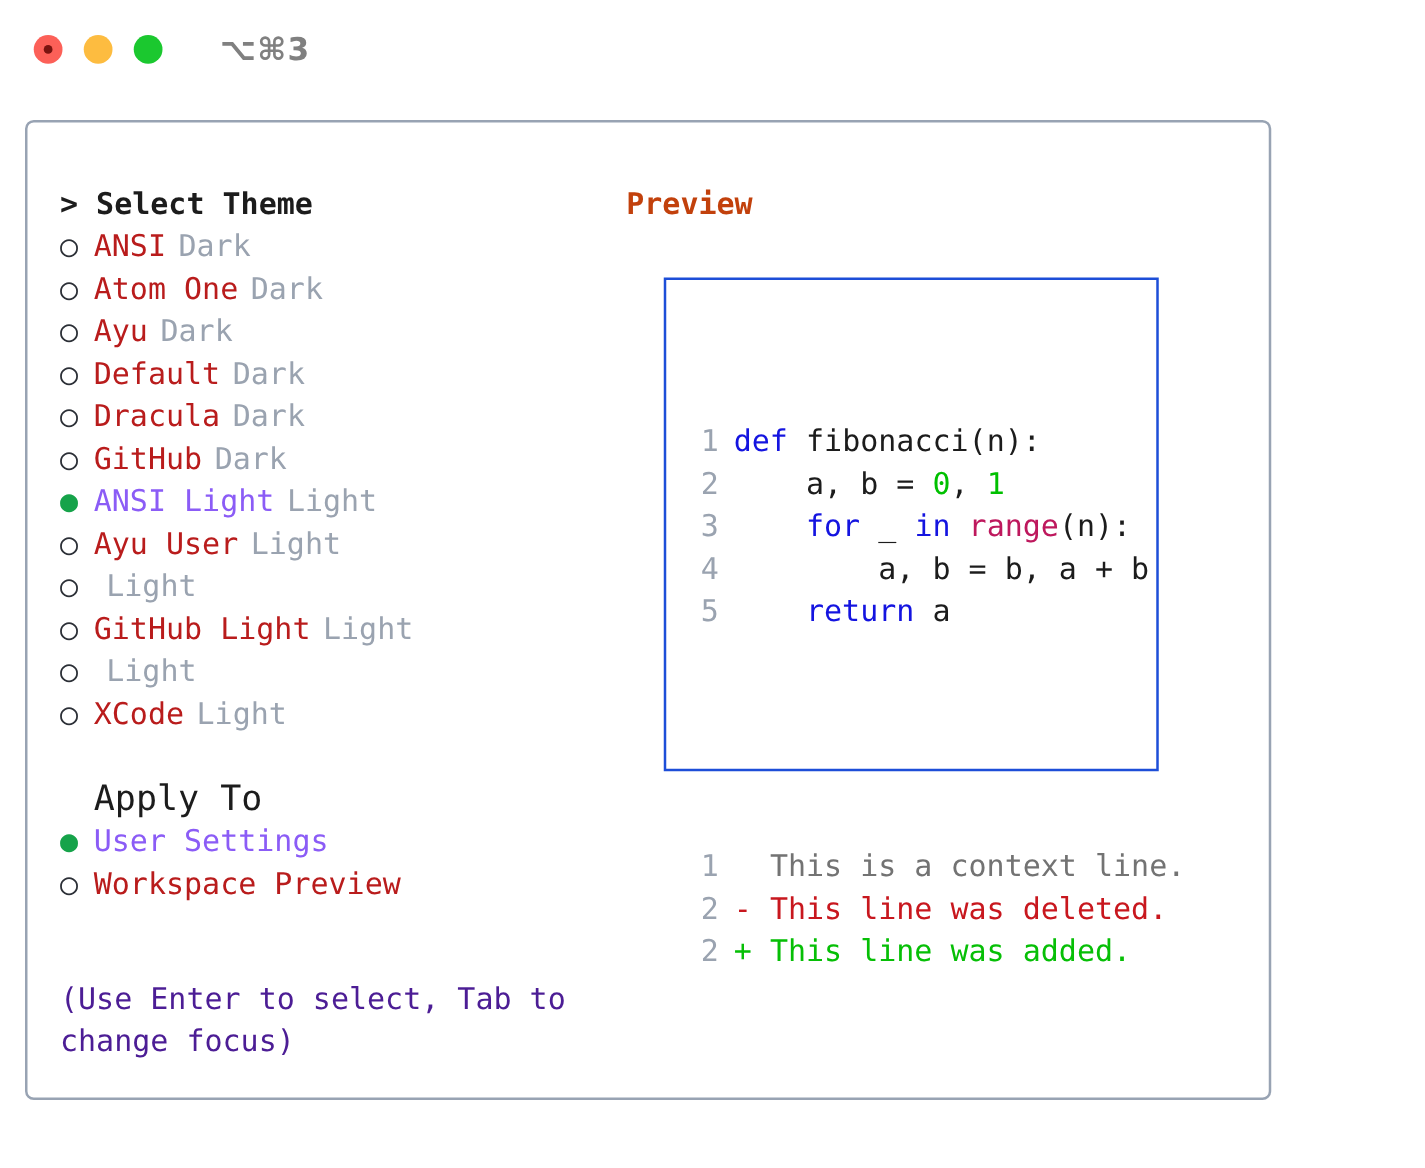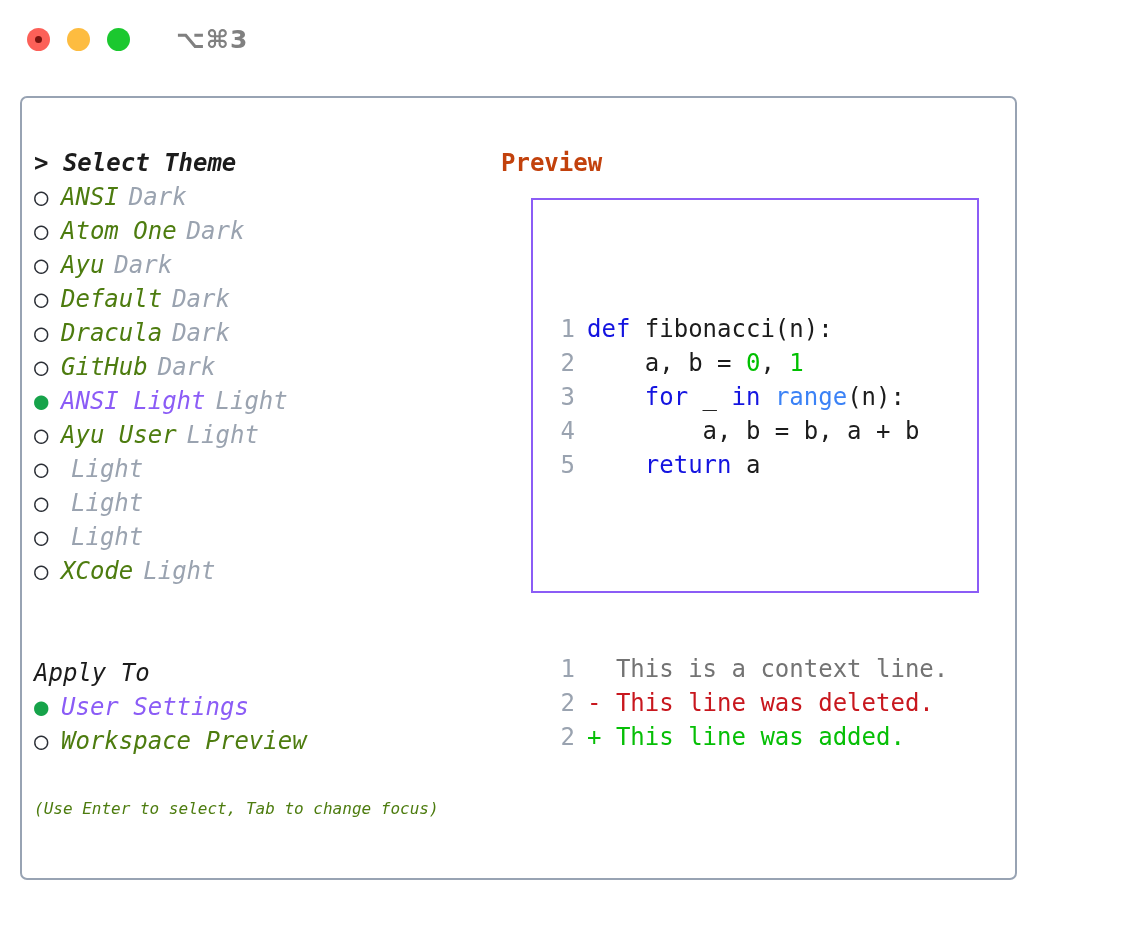--- a/index.html
+++ b/index.html
@@ -60,23 +60,22 @@
     width: 993px;  
     height: 780px;
     border: 2px solid #98a3b3;
     border-radius: 7px;
     box-sizing: content-box;
   }
 
   
   .col-left {
     position: absolute;
-    left: 12px; top: 48px;
+    left: 26px; top: 48px;
     width: 440px;
-    font-style: italic;
   }
   .col-right {
     position: absolute;
     left: 479px; top: 48px;
     width: 500px;
   }
 
   .heading {
     font-size: 24px;
     font-weight: bold;
@@ -96,71 +95,71 @@
     white-space: pre;
   }
   .bullet {
     display: inline-block;
     width: 27px;
     flex: 0 0 27px;
     color: #2b2f36;
   }
   .opt.selected .bullet { color: #16a34a; }
   .opt.selected .opt-label { color: #8b5cf6; }
-  .opt-label { color: #4d7c0f; }
+  .opt-label { color: #b91c1c; }
   .opt-kind {
     color: #9aa3b0;
     margin-left: 10px;
   }
   .section-title {
     display: flex;
-    font-size: 24px;
+    font-size: 28px;
     line-height: 34px;
     color: #1c1c1c;
     white-space: pre;
-    flex-direction: column;
   }
   .spacer-line { height: 34px; }
 
   .hint {
-    font-size: 16px;
-    line-height: 34px;
-    color: #4d7c0f;
+    font-size: 24px;
+    line-height: 34px;
+    color: #4c1d95;
     width: 410px;
     white-space: pre-wrap;
+    margin-top: 24px;
   }
 
   
   .preview-box {
     position: absolute;
-    left: 30px; top: 52px;
-    width: 448px;
+    left: 30px; top: 76px;
+    width: 396px;
     height: 395px;
-    border: 2px solid #8b5cf6;
+    border: 2px solid #1d4ed8;
     box-sizing: border-box;
     background: #ffffff;
   }
   .code-area {
     position: absolute;
     left: 16px; top: 44px;
     white-space: pre;
     font-size: 24px;
     line-height: 34px;
   }
   .cline { white-space: pre; }
   .lno {
     display: inline-block;
     width: 26px;
     text-align: right;
     color: #9aa3b0;
     margin-right: 12px;
   }
   .kw   { color: #1414e0; }
   .num  { color: #00c000; }
-  .bin  { color: #3b82f6; }
+  .bin  { color: #be185d; }
   .id   { color: #1c1c1c; }
   .ctx  { color: #737373; }
   .del  { color: #c8171e; }
   .add  { color: #06bf06; }
 </style>
 </head>
 <body>
 
 <div class="titlebar">
   <div class="traffic">
@@ -178,21 +177,21 @@
     <div id="theme-list">
         <div class="opt"><span class="bullet">○</span><span class="opt-label">ANSI</span><span class="opt-kind">Dark</span></div>
         <div class="opt"><span class="bullet">○</span><span class="opt-label">Atom One</span><span class="opt-kind">Dark</span></div>
         <div class="opt"><span class="bullet">○</span><span class="opt-label">Ayu</span><span class="opt-kind">Dark</span></div>
         <div class="opt"><span class="bullet">○</span><span class="opt-label">Default</span><span class="opt-kind">Dark</span></div>
         <div class="opt"><span class="bullet">○</span><span class="opt-label">Dracula</span><span class="opt-kind">Dark</span></div>
         <div class="opt"><span class="bullet">○</span><span class="opt-label">GitHub</span><span class="opt-kind">Dark</span></div>
         <div class="opt selected"><span class="bullet">●</span><span class="opt-label">ANSI Light</span><span class="opt-kind">Light</span></div>
         <div class="opt"><span class="bullet">○</span><span class="opt-label">Ayu User</span><span class="opt-kind">Light</span></div>
         <div class="opt"><span class="bullet">○</span><span class="opt-kind">Light</span></div>
-        <div class="opt"><span class="bullet">○</span><span class="opt-kind">Light</span></div>
+        <div class="opt"><span class="bullet">○</span><span class="opt-label">GitHub Light</span><span class="opt-kind">Light</span></div>
         <div class="opt"><span class="bullet">○</span><span class="opt-kind">Light</span></div>
         <div class="opt"><span class="bullet">○</span><span class="opt-label">XCode</span><span class="opt-kind">Light</span></div>
       </div>
 
     <div class="spacer-line"></div>
 
     <div class="section-title">
       <span class="bullet"> </span>
       <span>Apply To</span>
     </div>

